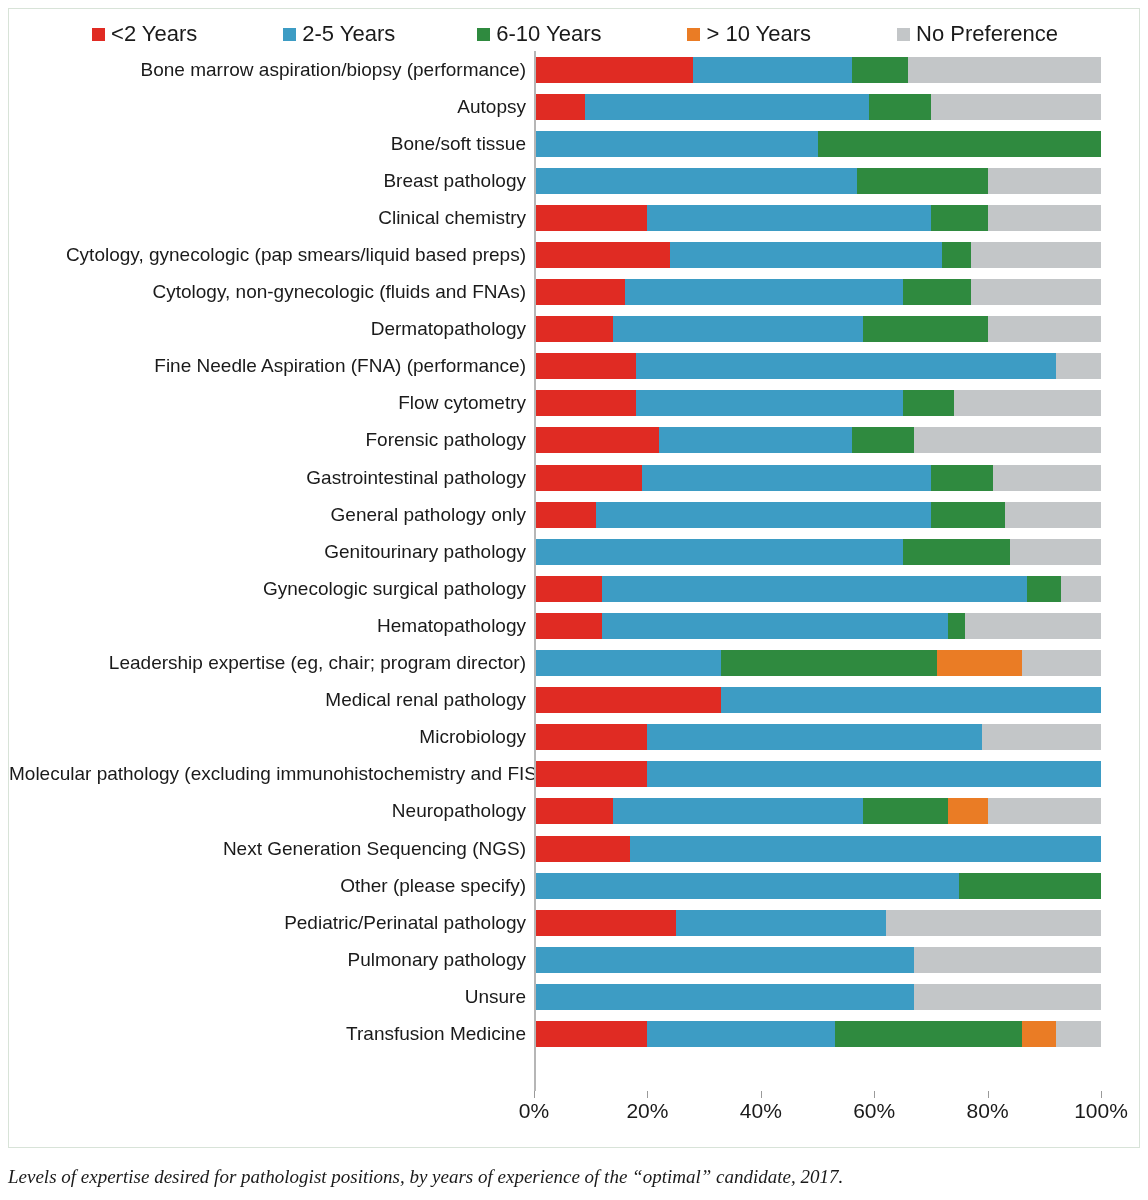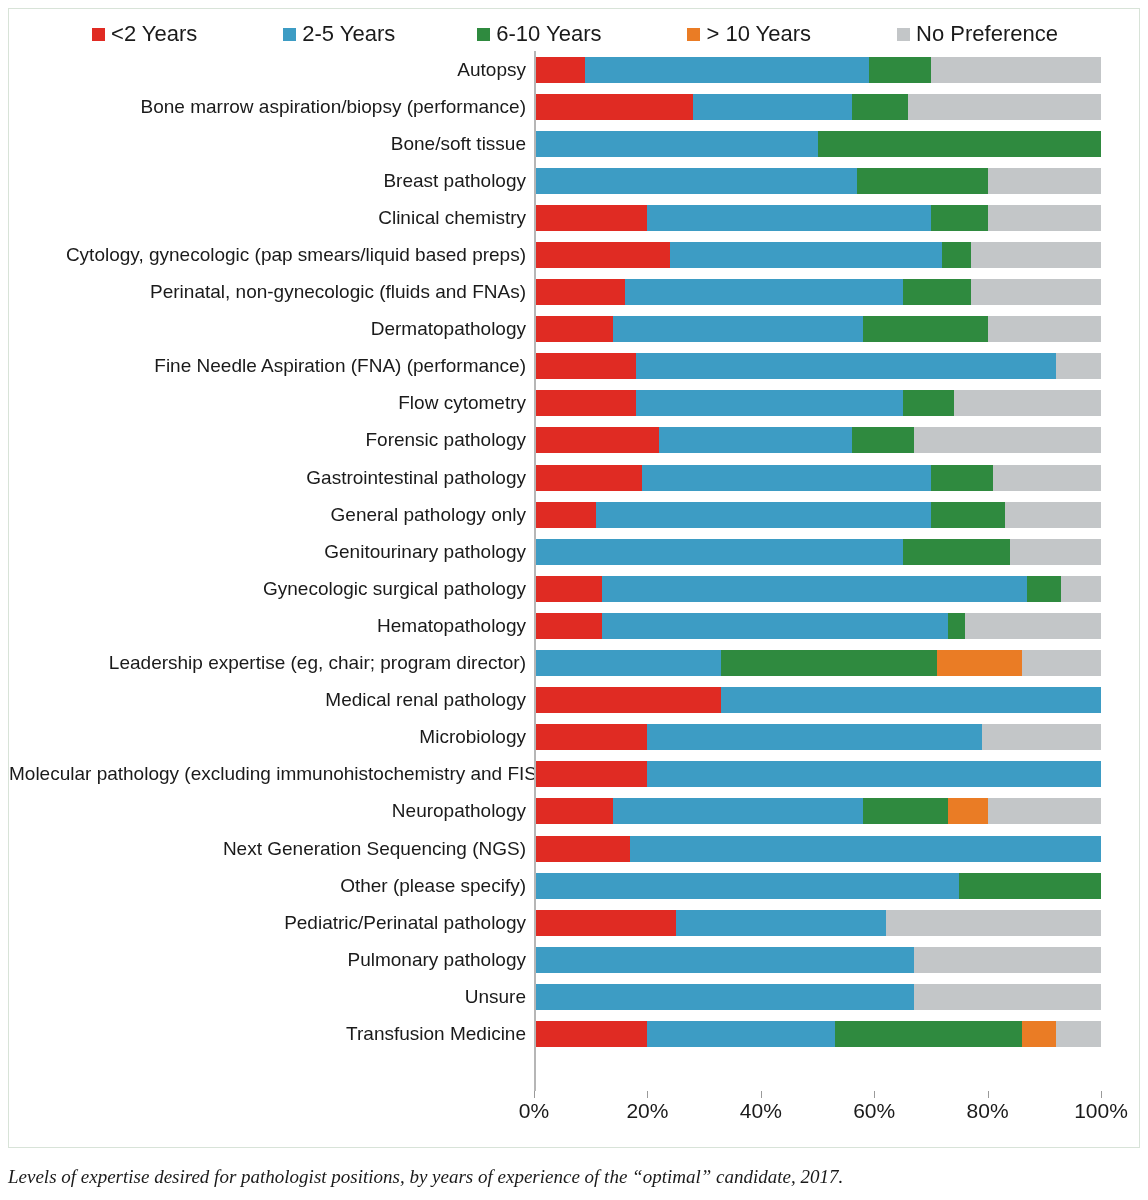--- a/index.html
+++ b/index.html
@@ -46,42 +46,42 @@
           <span class="legend-label">&gt; 10 Years</span>
         </div>
         <div class="legend-item" style="margin-left: 86px;">
           <span class="legend-swatch" style="background: rgb(195, 198, 200);"></span>
           <span class="legend-label">No Preference</span>
         </div>
       </div>
 
     <div id="plot-wrap">
         <div class="row">
+          <div class="cat-label">Bone marrow aspiration/biopsy (performance)</div>
+          <div class="bar-area">
+            <div class="bar">
+              <div class="seg" style="width: 28%; background: rgb(224, 43, 35);"></div>
+              <div class="seg" style="width: 28%; background: rgb(61, 156, 196);"></div>
+              <div class="seg" style="width: 10%; background: rgb(47, 138, 63);"></div>
+              <div class="seg" style="width: 34%; background: rgb(195, 198, 200);"></div>
+            </div>
+          </div>
+        </div>
+        <div class="row">
           <div class="cat-label">Autopsy</div>
           <div class="bar-area">
             <div class="bar">
               <div class="seg" style="width: 9%; background: rgb(224, 43, 35);"></div>
               <div class="seg" style="width: 50%; background: rgb(61, 156, 196);"></div>
               <div class="seg" style="width: 11%; background: rgb(47, 138, 63);"></div>
               <div class="seg" style="width: 30%; background: rgb(195, 198, 200);"></div>
             </div>
           </div>
         </div>
         <div class="row">
-          <div class="cat-label">Bone marrow aspiration/biopsy (performance)</div>
-          <div class="bar-area">
-            <div class="bar">
-              <div class="seg" style="width: 28%; background: rgb(224, 43, 35);"></div>
-              <div class="seg" style="width: 28%; background: rgb(61, 156, 196);"></div>
-              <div class="seg" style="width: 10%; background: rgb(47, 138, 63);"></div>
-              <div class="seg" style="width: 34%; background: rgb(195, 198, 200);"></div>
-            </div>
-          </div>
-        </div>
-        <div class="row">
           <div class="cat-label">Bone/soft tissue</div>
           <div class="bar-area">
             <div class="bar">
               <div class="seg" style="width: 50%; background: rgb(61, 156, 196);"></div>
               <div class="seg" style="width: 50%; background: rgb(47, 138, 63);"></div>
             </div>
           </div>
         </div>
         <div class="row">
           <div class="cat-label">Breast pathology</div>
@@ -109,21 +109,21 @@
           <div class="bar-area">
             <div class="bar">
               <div class="seg" style="width: 24%; background: rgb(224, 43, 35);"></div>
               <div class="seg" style="width: 48%; background: rgb(61, 156, 196);"></div>
               <div class="seg" style="width: 5%; background: rgb(47, 138, 63);"></div>
               <div class="seg" style="width: 23%; background: rgb(195, 198, 200);"></div>
             </div>
           </div>
         </div>
         <div class="row">
-          <div class="cat-label">Perinatal, non-gynecologic (fluids and FNAs)</div>
+          <div class="cat-label">Cytology, non-gynecologic (fluids and FNAs)</div>
           <div class="bar-area">
             <div class="bar">
               <div class="seg" style="width: 16%; background: rgb(224, 43, 35);"></div>
               <div class="seg" style="width: 49%; background: rgb(61, 156, 196);"></div>
               <div class="seg" style="width: 12%; background: rgb(47, 138, 63);"></div>
               <div class="seg" style="width: 23%; background: rgb(195, 198, 200);"></div>
             </div>
           </div>
         </div>
         <div class="row">

